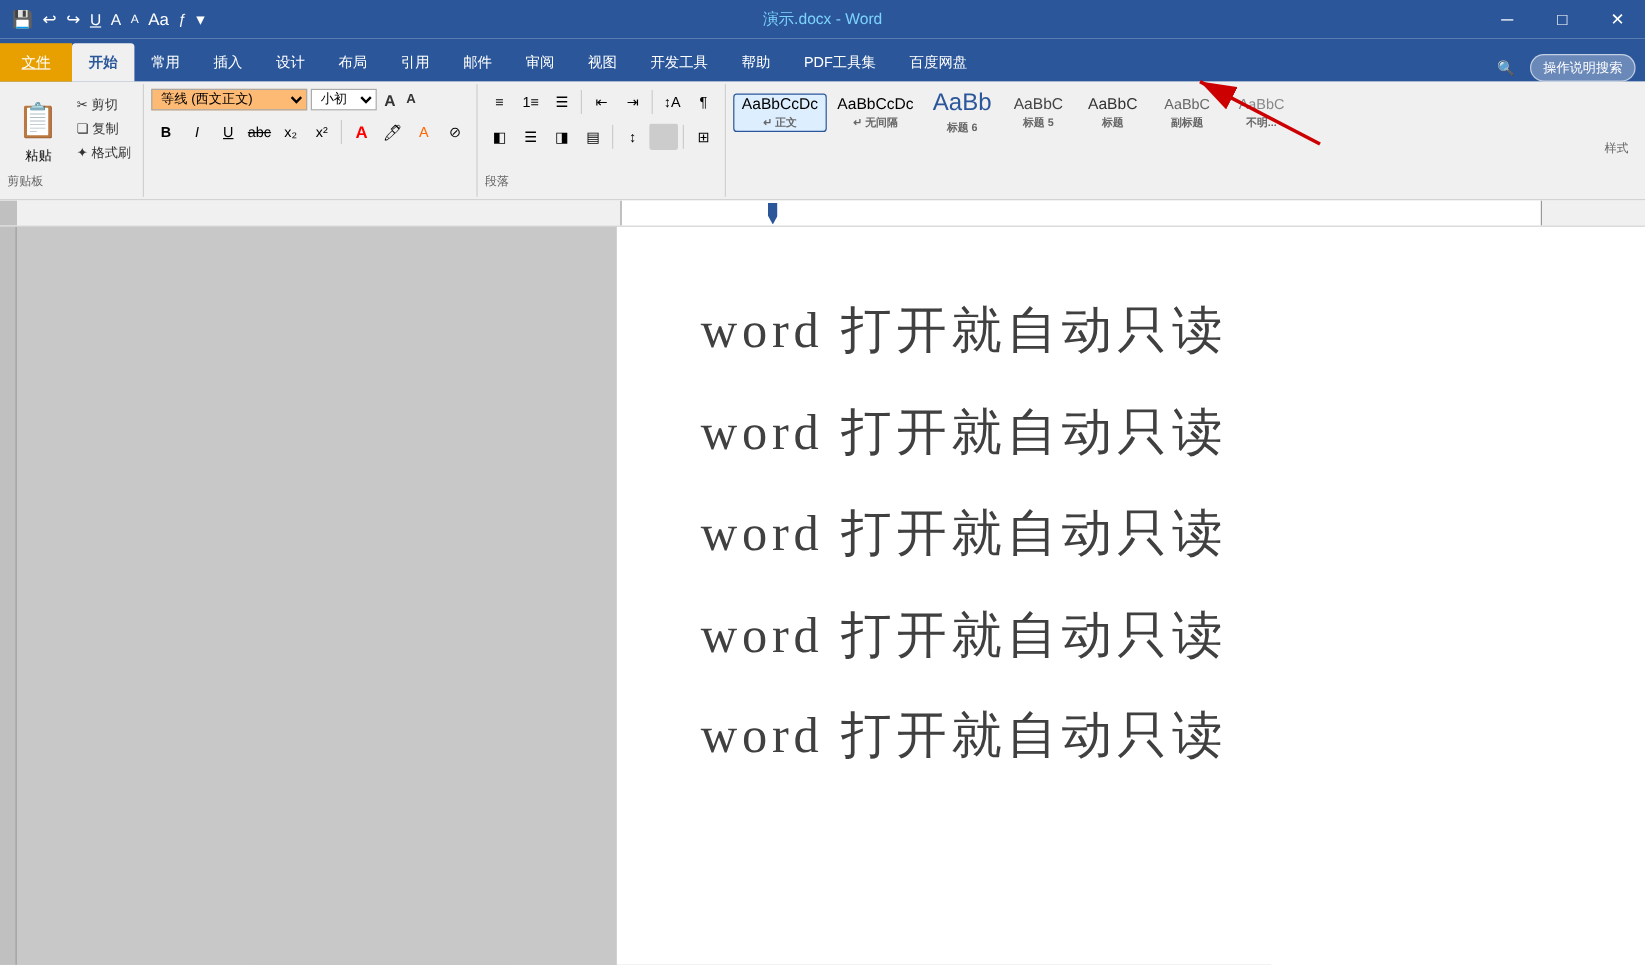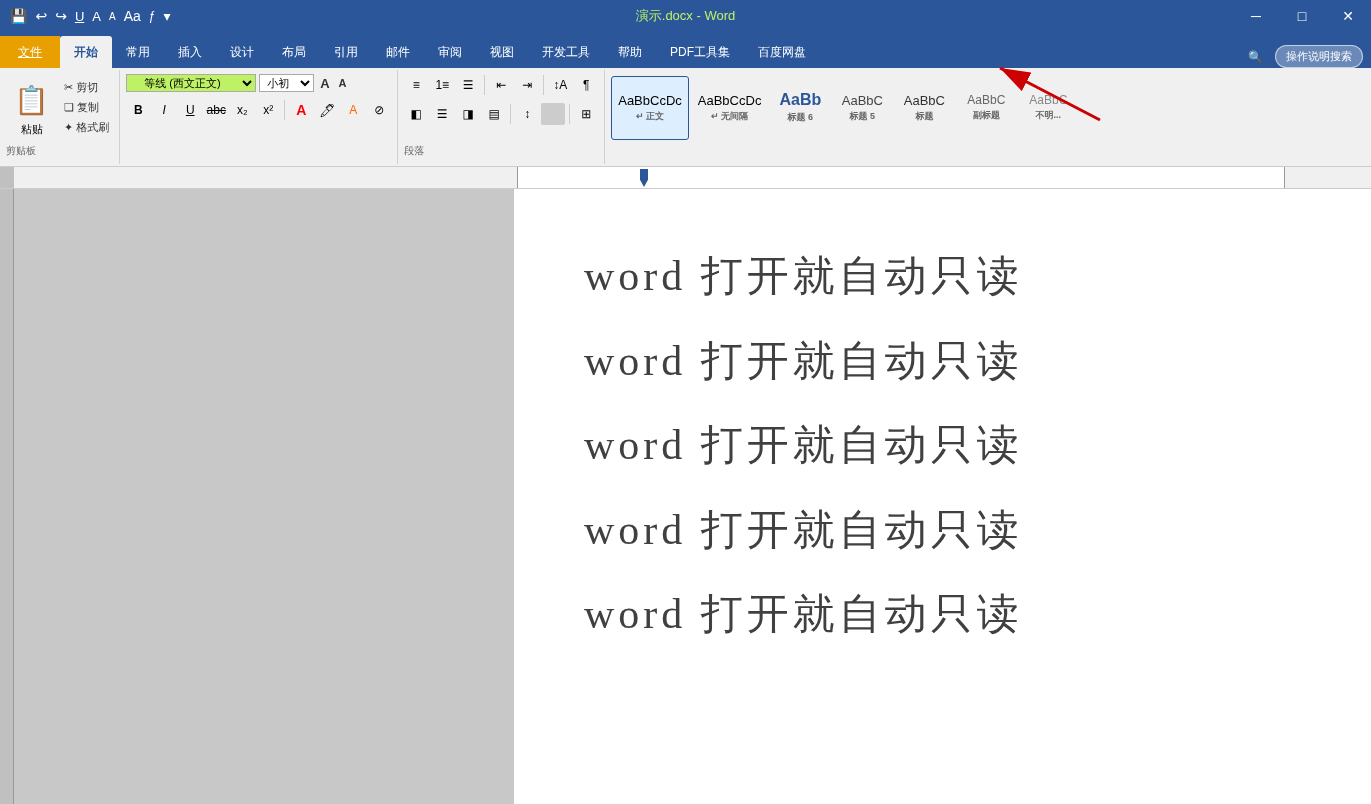--- a/index.html
+++ b/index.html
@@ -171,23 +171,23 @@
     
     .font-controls-row {
       display: flex;
       align-items: center;
       gap: 3px;
       margin-bottom: 3px;
     }
     .font-select {
       font-size: 11px;
       border: 1px solid #aaa;
-      padding: 1px 13px;
+      padding: 1px 3px;
       width: 130px;
-      background: #bef264;
+      background: #fdba74;
       cursor: pointer;
     }
     .font-size-select {
       font-size: 11px;
       border: 1px solid #aaa;
       padding: 1px 3px;
       width: 55px;
       background: white;
       cursor: pointer;
     }
@@ -236,21 +236,21 @@
     
     .styles-gallery {
       display: flex;
       gap: 2px;
       align-items: center;
     }
     .style-item {
       display: flex;
       flex-direction: column;
       align-items: center;
-      padding: 16px 6px;
+      padding: 0 6px;
       border: 1px solid transparent;
       border-radius: 3px;
       cursor: pointer;
       min-width: 60px;
     }
     .style-item.active { background: #ddeeff; border-color: #2b579a; }
     .style-preview {
       font-size: 14px;
       margin-bottom: 2px;
     }
@@ -372,21 +372,21 @@
     <span class="qa-btn">💾</span>
     <span class="qa-btn">↩</span>
     <span class="qa-btn">↪</span>
     <span class="qa-btn" style="text-decoration:underline;font-size:13px;">U</span>
     <span class="qa-btn" style="font-size:13px;">A</span>
     <span class="qa-btn" style="font-size:10px;">A</span>
     <span class="qa-btn">Aa</span>
     <span class="qa-btn" style="font-size:12px;">ƒ</span>
     <span class="qa-btn">▾</span>
   </div>
-  <span style="font-size:13px;color:#bef264;">演示.docx  -  Word</span>
+  <span style="font-size:13px;color:#7dd3fc;">演示.docx  -  Word</span>
   <div class="window-controls">
     <span class="win-btn">─</span>
     <span class="win-btn">□</span>
     <span class="win-btn close">✕</span>
   </div>
 </div>
 
 <div id="ribbon-tabs">
   <span class="ribbon-tab file-tab">文件</span>
   <span class="ribbon-tab active">开始</span>
@@ -494,40 +494,41 @@
     <div class="styles-gallery">
       <div class="style-item active">
         <div class="style-preview" style="font-size:13px;">AaBbCcDc</div>
         <div class="style-label">↵ 正文</div>
       </div>
       <div class="style-item">
         <div class="style-preview" style="font-size:13px;">AaBbCcDc</div>
         <div class="style-label">↵ 无间隔</div>
       </div>
       <div class="style-item">
-        <div class="style-preview" style="font-size:16px;font-weight:bold;color:#2b579a;">AaBb</div>
+        <div class="style-preview" style="font-size:20px;font-weight:normal;color:#2b579a;">AaBb</div>
         <div class="style-label">标题 6</div>
       </div>
       <div class="style-item">
         <div class="style-preview" style="font-size:13px;color:#444;">AaBbC</div>
         <div class="style-label">标题 5</div>
       </div>
       <div class="style-item">
         <div class="style-preview" style="font-size:13px;color:#333;">AaBbC</div>
         <div class="style-label">标题</div>
       </div>
       <div class="style-item">
         <div class="style-preview" style="font-size:12px;color:#666;">AaBbC</div>
         <div class="style-label">副标题</div>
       </div>
       <div class="style-item">
         <div class="style-preview" style="font-size:12px;color:#888;">AaBbC</div>
         <div class="style-label">不明...</div>
       </div>
     </div>
+    <div class="ribbon-group-label" style="text-align:right; padding-right:8px;">样式</div>
   </div>
 
 </div>
 
 <div id="ruler-h">
   <div class="ruler-content"></div>
   <div class="ruler-white-area"></div>
   <div class="ruler-slider"></div>
 </div>
 

